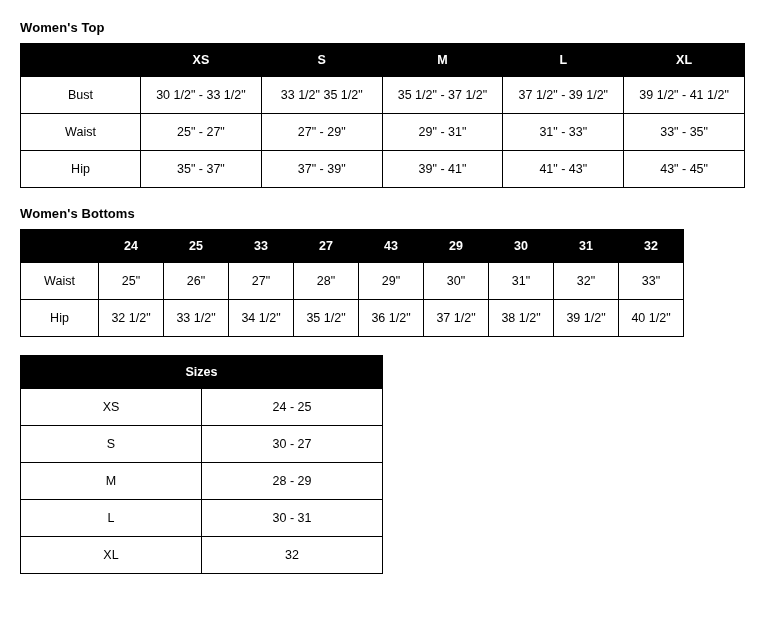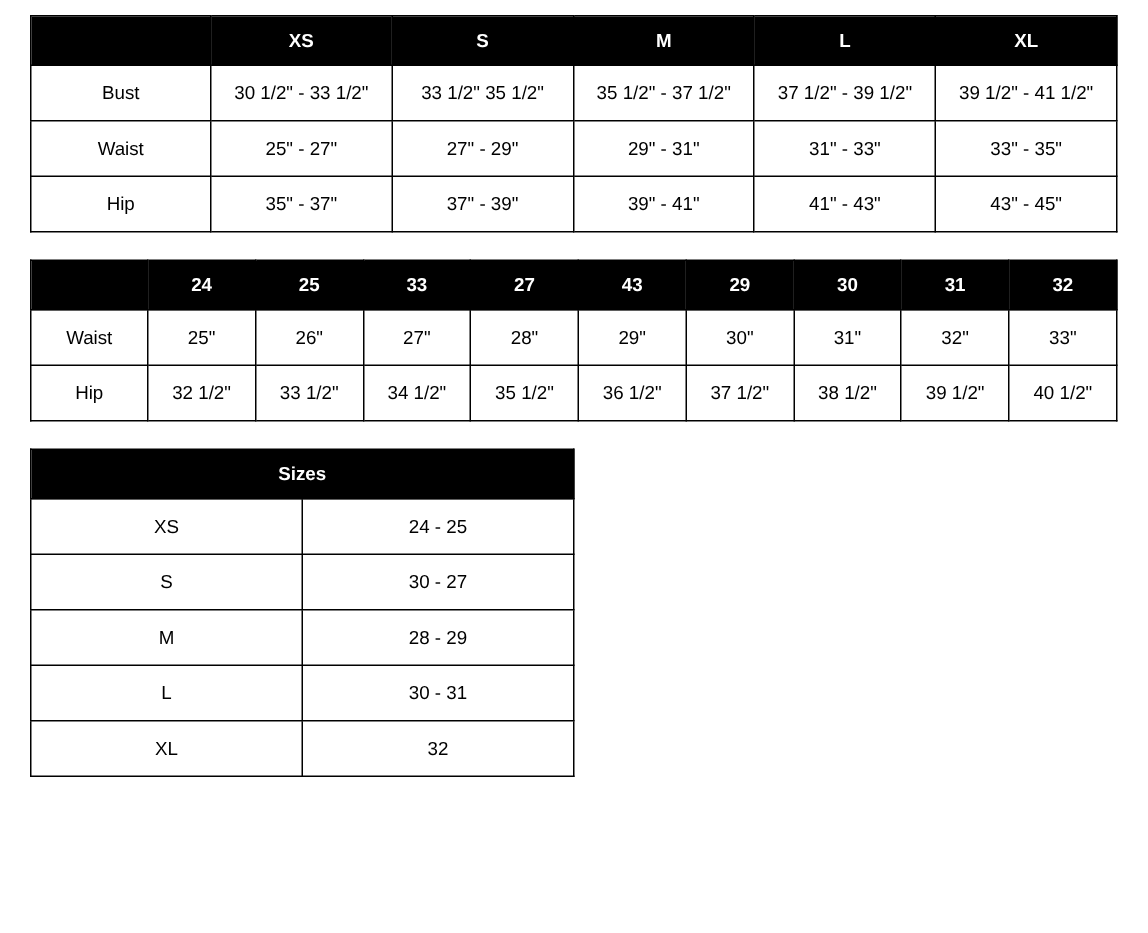--- a/index.html
+++ b/index.html
@@ -56,21 +56,21 @@
   
   #table-womens-top {
     width: 725px;
   }
   #table-womens-top thead th { height: 32px; }
   #table-womens-top tbody td { height: 36px; }
   #table-womens-top col.first { width: 120px; }
 
   
   #table-womens-bottoms {
-    width: 725px;
+    width: 664px;
   }
   #table-womens-bottoms thead th { height: 32px; }
   #table-womens-bottoms tbody td { height: 36px; }
   #table-womens-bottoms col.first { width: 78px; }
 
   
   #table-recommended {
     width: 362px;
   }
   #table-recommended thead th { height: 32px; }
@@ -79,20 +79,21 @@
   #table-recommended col.second { width: 181px; }
 
   .title-top { margin-top: 10px; }
 </style>
 </head>
 <body>
 
 <div class="page">
 
   <div class="section">
+    <div class="section-title title-top">Women's Top</div>
     <table class="size-table" id="table-womens-top">
       <colgroup>
         <col class="first">
         <col>
           <col>
           <col>
           <col>
           <col>
       </colgroup>
       <thead>
@@ -128,20 +129,21 @@
           <td>37" - 39"</td>
           <td>39" - 41"</td>
           <td>41" - 43"</td>
           <td>43" - 45"</td>
         </tr>
       </tbody>
     </table>
   </div>
 
   <div class="section">
+    <div class="section-title">Women's Bottoms</div>
     <table class="size-table" id="table-womens-bottoms">
       <colgroup>
         <col class="first">
         <col>
           <col>
           <col>
           <col>
           <col>
           <col>
           <col>

